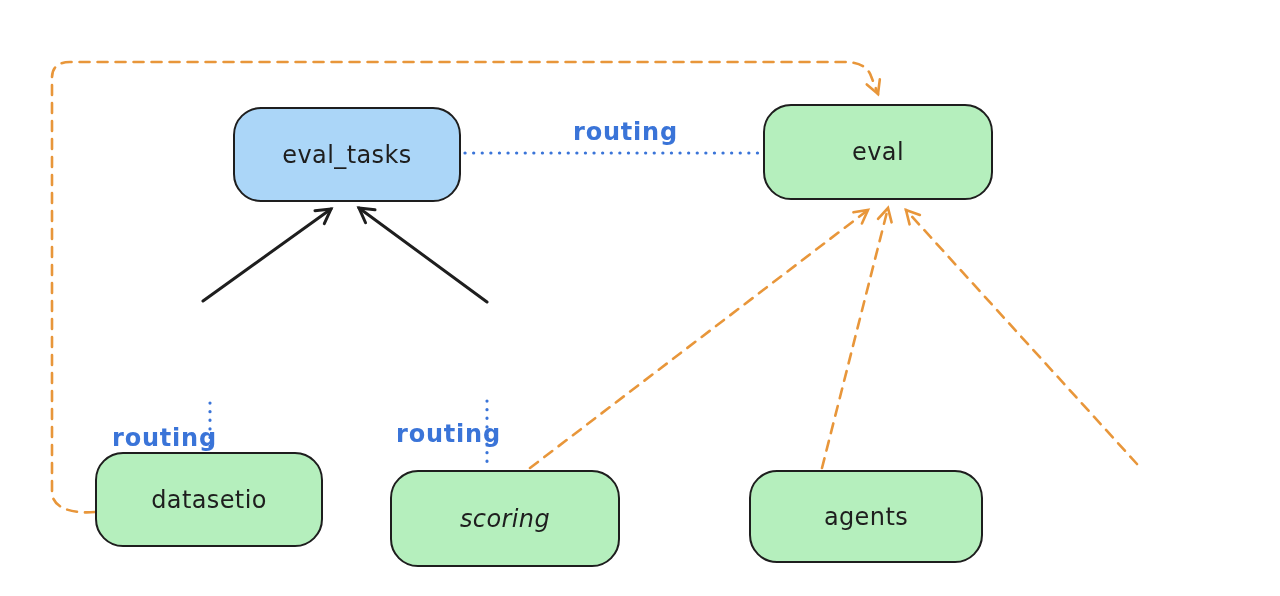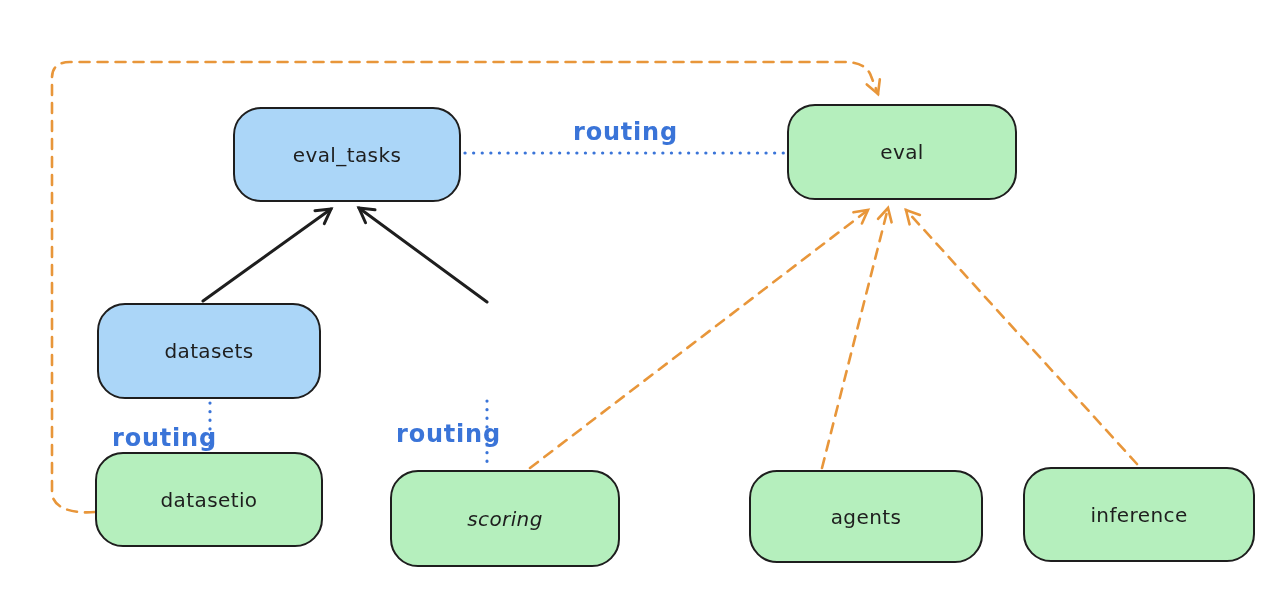--- a/index.html
+++ b/index.html
@@ -29,21 +29,21 @@
     border-radius: 28px;
     display: flex;
     align-items: center;
     justify-content: center;
     z-index: 2;
   }
   .node.blue  { background: #abd6f8; }
   .node.green { background: #b5efbd; }
   .node-label {
     color: #1e1e1e;
-    font-size: 20px;
+    font-size: 24px;
     letter-spacing: 0.4px;
     white-space: nowrap;
   }
   .edge-label {
     position: absolute;
     color: #3a74d8;
     font-size: 24px;
     font-weight: bold;
     letter-spacing: 0.8px;
     z-index: 3;
@@ -76,44 +76,38 @@
 
     <line x1="530" y1="468" x2="868" y2="210" stroke="#e8963a" stroke-width="2.6" stroke-linecap="round" stroke-dasharray="10 8" marker-end="url(#ah-orange)"></line>
     <line x1="822" y1="468" x2="888" y2="208" stroke="#e8963a" stroke-width="2.6" stroke-linecap="round" stroke-dasharray="10 8" marker-end="url(#ah-orange)"></line>
     <line x1="1137" y1="464" x2="906" y2="210" stroke="#e8963a" stroke-width="2.6" stroke-linecap="round" stroke-dasharray="10 8" marker-end="url(#ah-orange)"></line>
   </svg>
 
   <div class="node blue" style="left:233px; top:107px; width:228px; height:95px;">
     <span class="node-label">eval_tasks</span>
   </div>
 
-  <div class="node green" style="left:787px; top:104px; width:230px; height:96px;">
+  <div class="node green" style="left:763px; top:104px; width:230px; height:96px;">
     <span class="node-label">eval</span>
   </div>
 
-  <div class="node blue" style="left:97px; top:303px; width:224px; height:96px;">
-    <span class="node-label">datasets</span>
-  </div>
 
 
   <div class="node green" style="left:95px; top:452px; width:228px; height:95px;">
     <span class="node-label">datasetio</span>
   </div>
 
   <div class="node green" style="left:390px; top:470px; width:230px; height:97px;font-style:italic;">
     <span class="node-label">scoring</span>
   </div>
 
   <div class="node green" style="left:749px; top:470px; width:234px; height:93px;">
     <span class="node-label">agents</span>
   </div>
 
-  <div class="node green" style="left:1023px; top:467px; width:232px; height:95px;">
-    <span class="node-label">inference</span>
-  </div>
 
   <div class="edge-label" style="left:573px; top:118px; width:90px;">routing</div>
 
   <div class="edge-label" style="left:112px; top:424px; width:86px;">routing</div>
 
   <div class="edge-label" style="left:396px; top:420px; width:84px;">routing</div>
 
 </div>
 
 </body></html>

